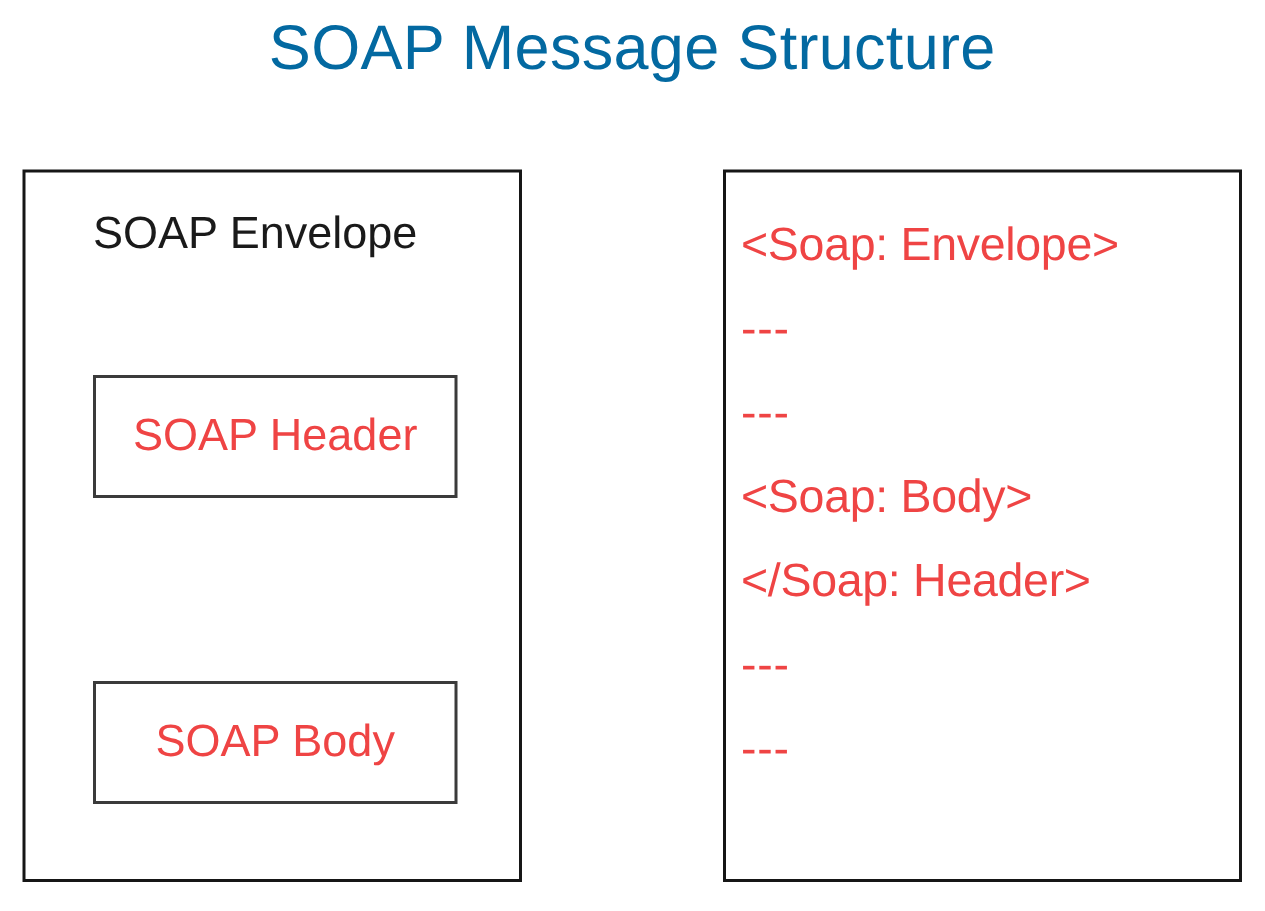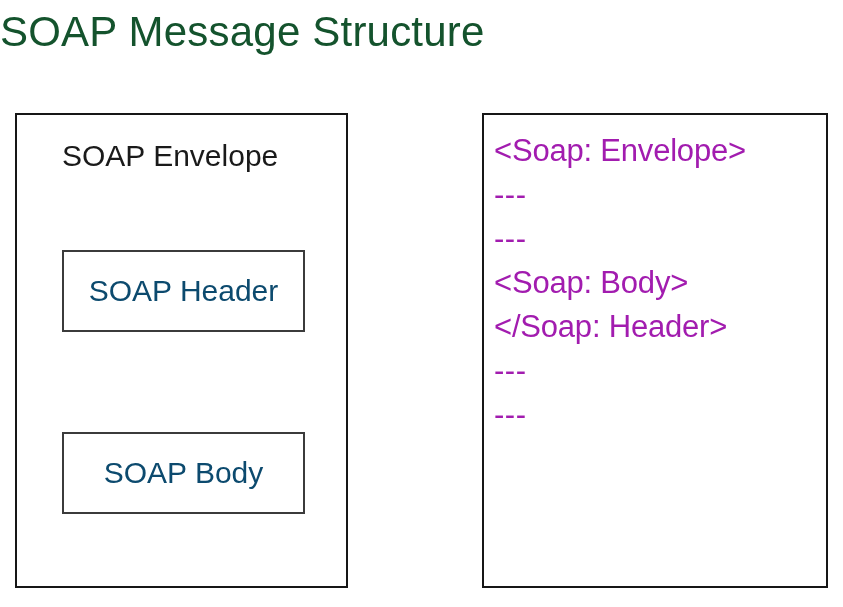--- a/index.html
+++ b/index.html
@@ -15,25 +15,26 @@
     font-family: "Liberation Sans", sans-serif;
     color: #000000;
   }
 
   
   #diagram-title {
     position: absolute;
     left: 0;
     top: 6px;
     width: 843px;
+    text-align: center;
     font-size: 42px;
     font-weight: 400;
     line-height: 52px;
     letter-spacing: 0.2px;
-    color: #14532d;
+    color: #0369a1;
     white-space: pre;
   }
 
   
   #envelope-box {
     position: absolute;
     left: 15px;
     top: 113px;
     width: 333px;
     height: 475px;
@@ -57,47 +58,48 @@
     width: 243px;
     height: 82px;
     box-sizing: border-box;
     border: 2px solid #3b3b3b;
     background: #ffffff;
     display: flex;
     align-items: center;
     justify-content: center;
   }
   #header-box { top: 135px; }
-  #body-box   { top: 317px; }
+  #body-box   { top: 339px; }
   .inner-box-label {
     font-size: 30px;
     line-height: 38px;
-    color: #0c4a6e;
+    color: #ef4444;
     white-space: pre;
   }
 
   
   #xml-box {
     position: absolute;
     left: 482px;
     top: 113px;
     width: 346px;
     height: 475px;
     box-sizing: border-box;
     border: 2px solid #161616;
     background: #ffffff;
     padding: 14px 0 0 10px;
   }
   .xml-line {
     font-size: 31px;
     line-height: 44px;
     height: 44px;
-    color: #a21caf;
+    color: #ef4444;
     white-space: pre;
     letter-spacing: -0.2px;
+    margin-top: 12px;
   }
   .xml-line.rule {
     font-size: 31px;
     letter-spacing: 0.5px;
   }
 </style>
 </head>
 <body>
 
 <div id="diagram-title">SOAP Message Structure</div>

